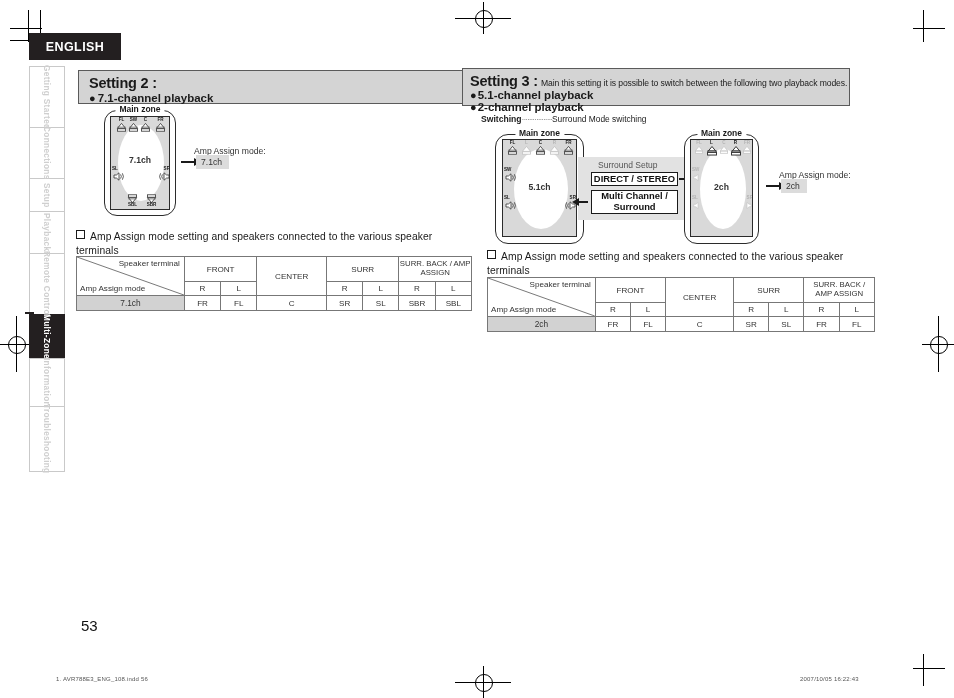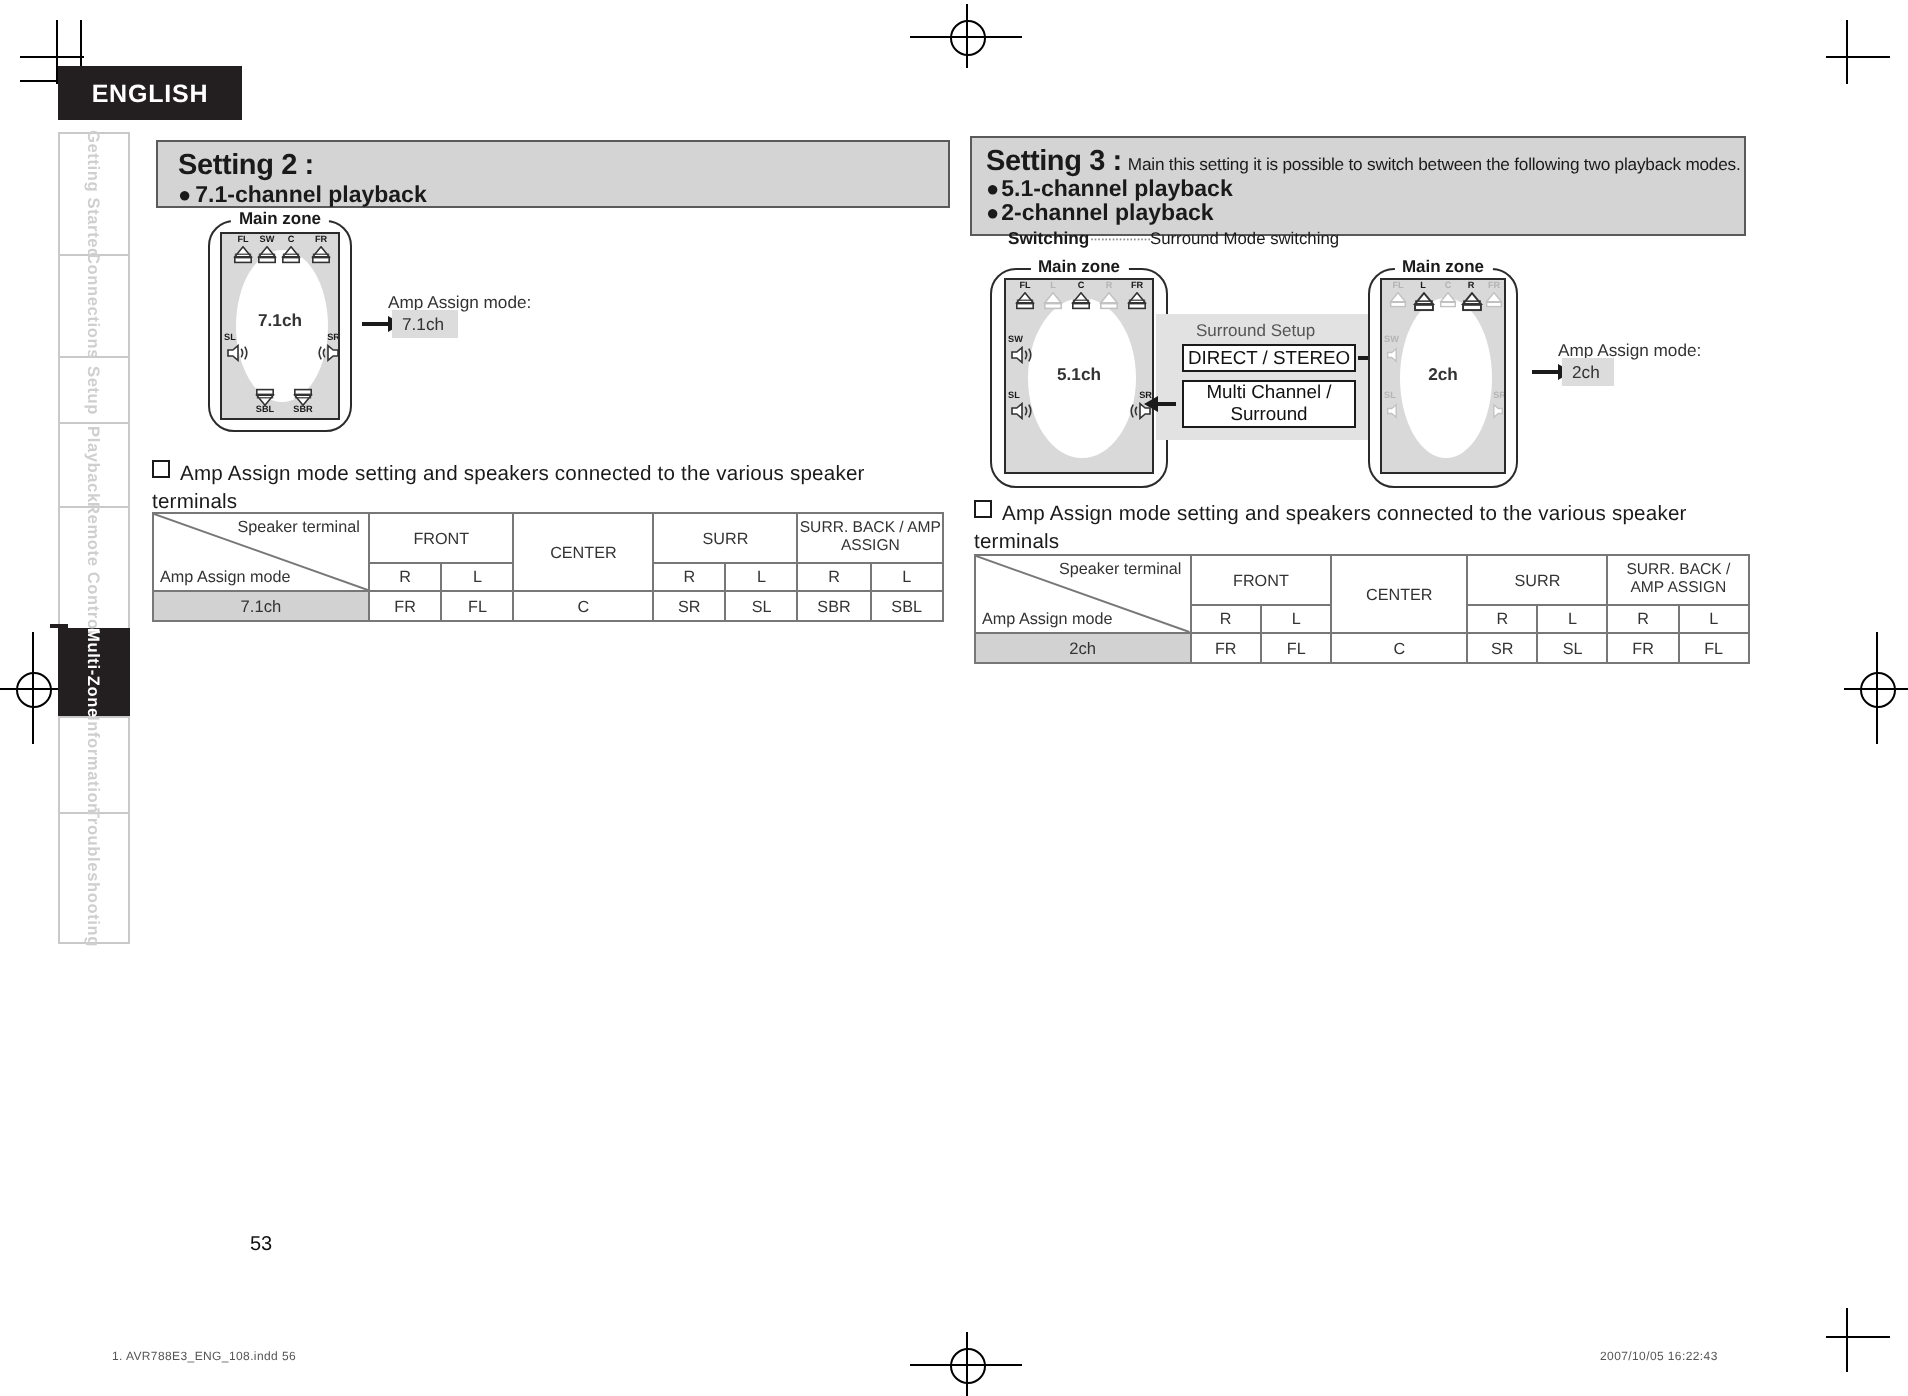--- a/index.html
+++ b/index.html
@@ -40,21 +40,21 @@
 
   
   .sec-head{
     position:absolute;background:#d4d4d4;border:1px solid #5a5a5a;box-sizing:border-box;
   }
   .sec-title{font-size:14.5px;font-weight:bold;letter-spacing:-.2px;}
   .sec-sub{font-size:11.5px;font-weight:bold;}
   .bullet{font-size:11px;line-height:1;}
 
   #setting2-head{left:78px;top:70px;width:397px;height:34px;padding:4px 0 0 10px;}
-  #setting3-head{left:485px;top:68px;width:388px;height:50px;padding:4px 0 0 7px;}
+  #setting3-head{left:462px;top:68px;width:388px;height:38px;padding:4px 0 0 7px;}
   #setting3-desc{font-size:8.6px;font-weight:normal;letter-spacing:-.1px;}
   #setting3-switch-row{font-size:8.4px;margin-left:11px;margin-top:1px;}
   #setting3-switch-row b{font-size:8.6px;}
   .dots{letter-spacing:-1px;color:#8a8a8a;}
 
   
   .zone{position:absolute;}
   .zone-label{
     position:absolute;top:0;left:50%;transform:translateX(-50%);
     background:#fff;padding:0 4px;font-size:8.5px;font-weight:bold;z-index:3;white-space:nowrap;
@@ -95,21 +95,21 @@
   .amp-val{
     position:absolute;background:#dcdcdc;font-size:8.6px;color:#333;
     padding:2px 7px 2px 5px;white-space:nowrap;
   }
 
   
   #sur-panel{position:absolute;left:578px;top:157px;width:113px;height:63px;background:#e2e2e2;}
   #sur-title{position:absolute;left:598px;top:160px;font-size:8.5px;color:#555;white-space:nowrap;}
   .sur-box{
     position:absolute;border:1.5px solid #1a1a1a;background:#fff;box-sizing:border-box;
-    font-size:9.4px;font-weight:normal;color:#111;
+    font-size:9.4px;font-weight:bold;color:#111;
     display:flex;align-items:center;justify-content:center;line-height:1.12;
   }
 
   
   .tbl-head{position:absolute;font-size:10.3px;font-weight:normal;letter-spacing:.1px;line-height:1.35;}
   .tbl-head .box{display:inline-block;width:7px;height:7px;border:1.3px solid #1a1a1a;margin-right:5px;vertical-align:1px;}
 
   
   table.spk-tbl{position:absolute;border-collapse:collapse;font-size:8.1px;color:#333;}
   table.spk-tbl td,table.spk-tbl th{
@@ -118,21 +118,21 @@
   td.corner-cell{position:relative;width:110px;height:38px;padding:0;}
   td.corner-cell .diag{
     position:absolute;left:0;top:0;width:100%;height:100%;
   }
   td.corner-cell .st{position:absolute;right:4px;top:2px;font-size:8.1px;}
   td.corner-cell .am{position:absolute;left:3px;bottom:2px;font-size:8.1px;}
   td.mode-cell{background:#d2d2d2;height:14px;font-size:8.3px;}
   .rowcell{height:13px;}
 
   
-  #page-num{position:absolute;left:81px;top:617px;font-size:10px;color:#111;margin-left:44px;}
+  #page-num{position:absolute;left:81px;top:617px;font-size:15px;color:#111;}
   .footer-txt{position:absolute;font-size:6px;color:#555;letter-spacing:.2px;white-space:nowrap;}
 </style>
 </head>
 <body>
 
 <div class="reg" style="left:455px;top:2px;width:56px;height:32px;">
   <div class="h" style="left:0;top:16px;width:56px;"></div>
   <div class="v" style="left:28px;top:0;height:32px;"></div>
   <div class="circ" style="left:20px;top:8px;width:16px;height:16px;"></div>
 </div>

